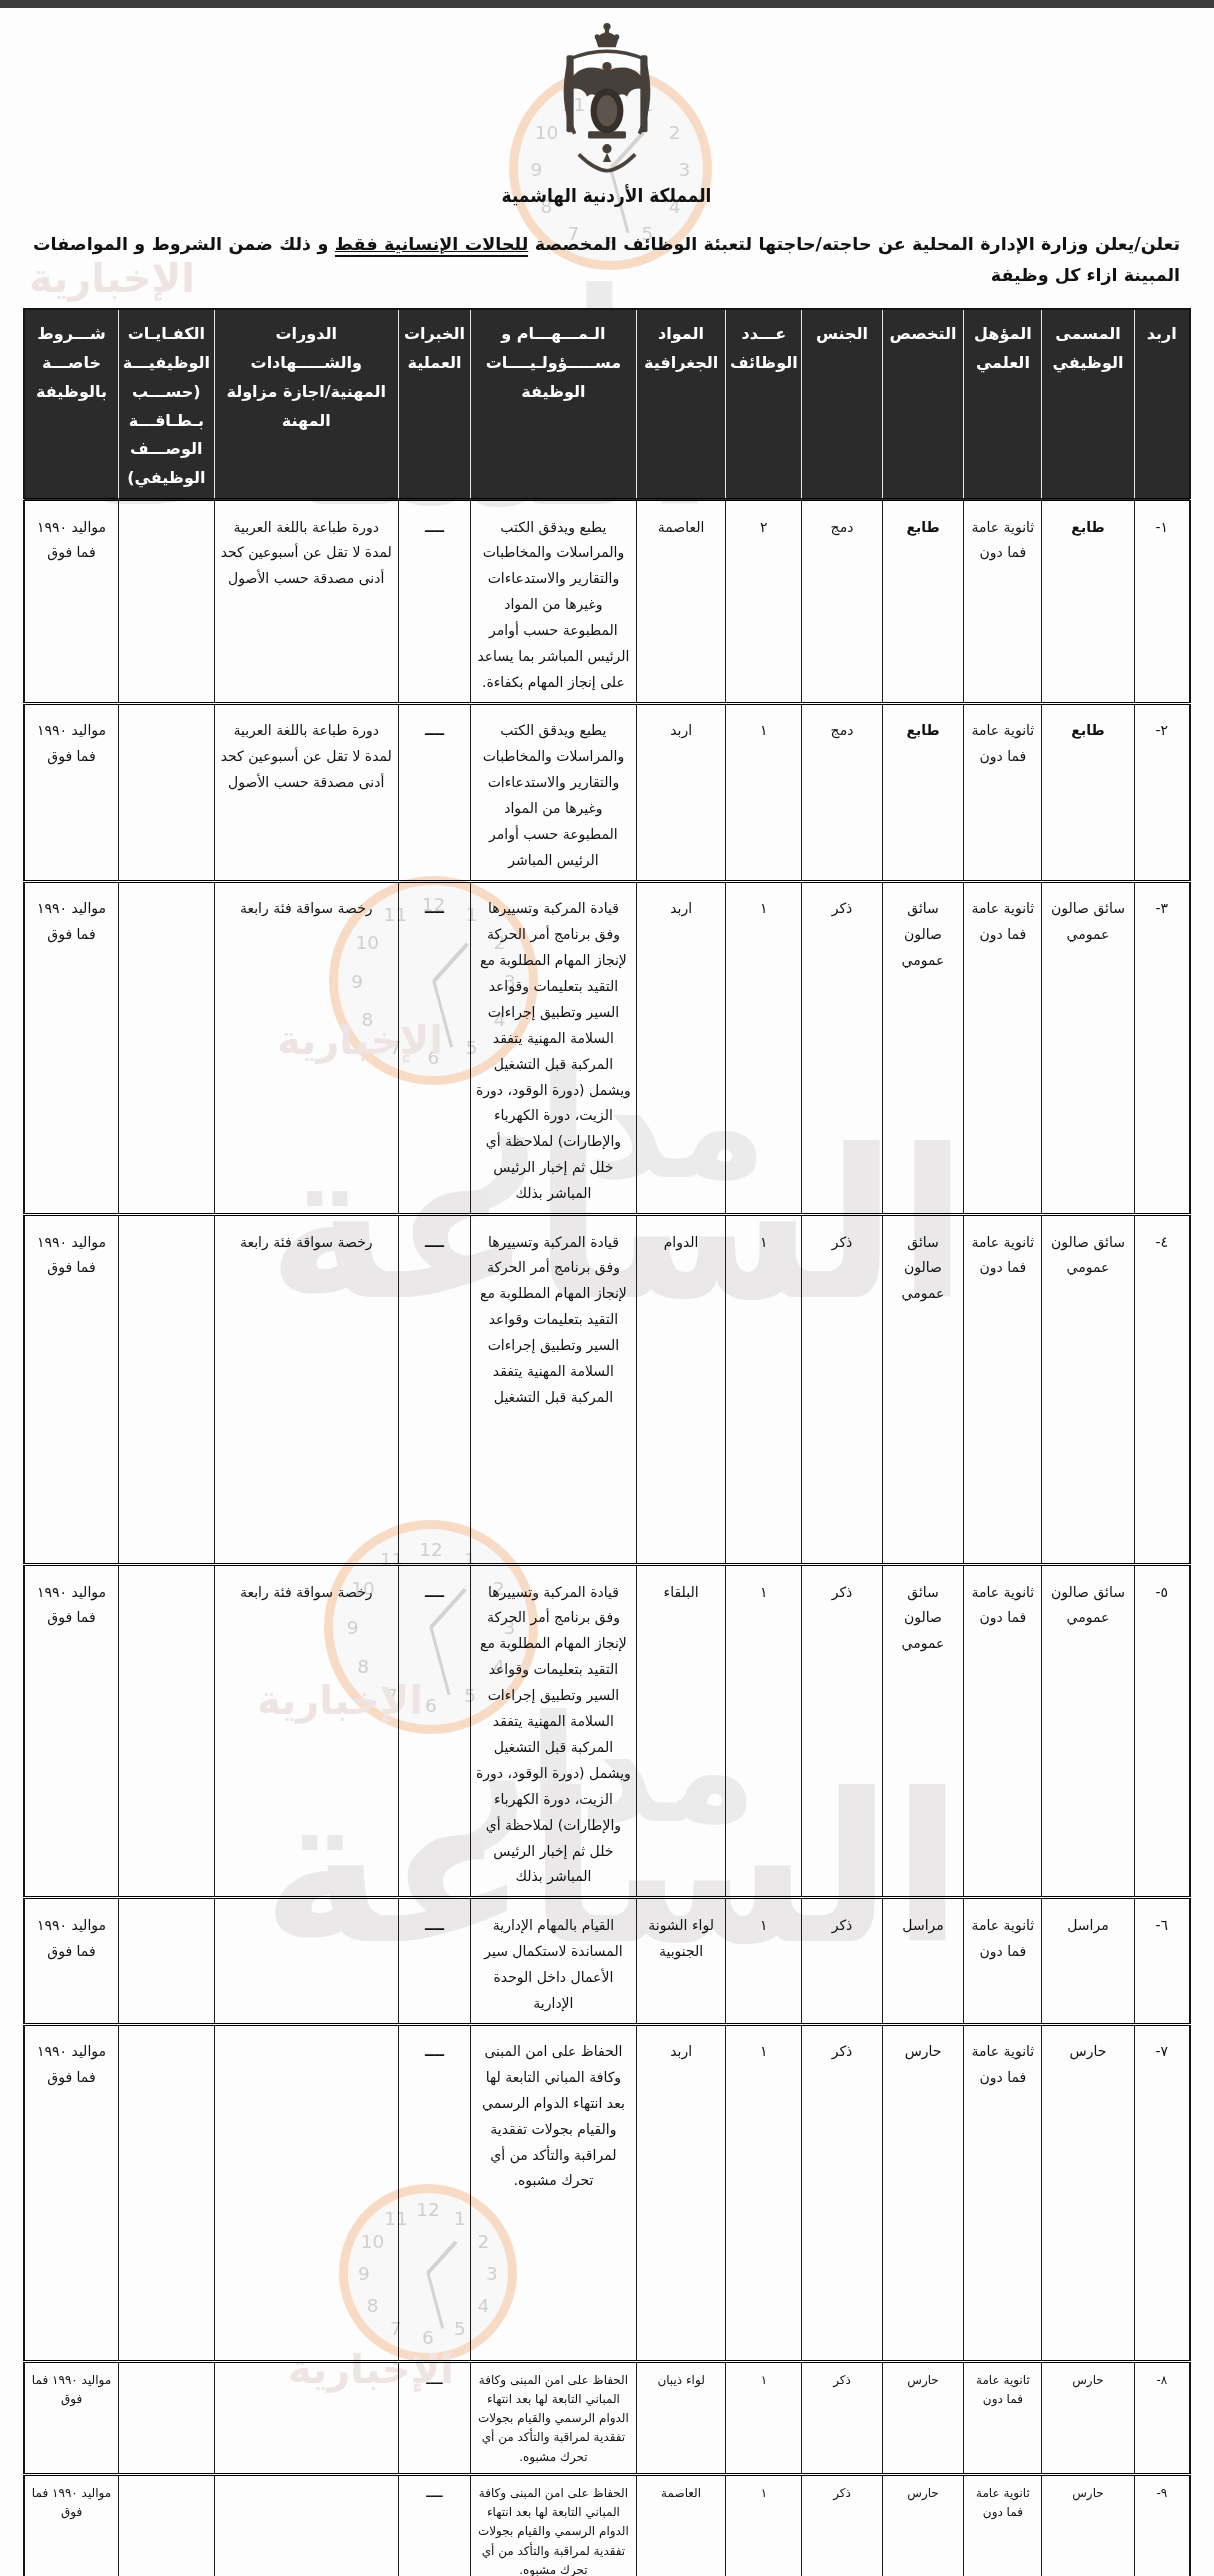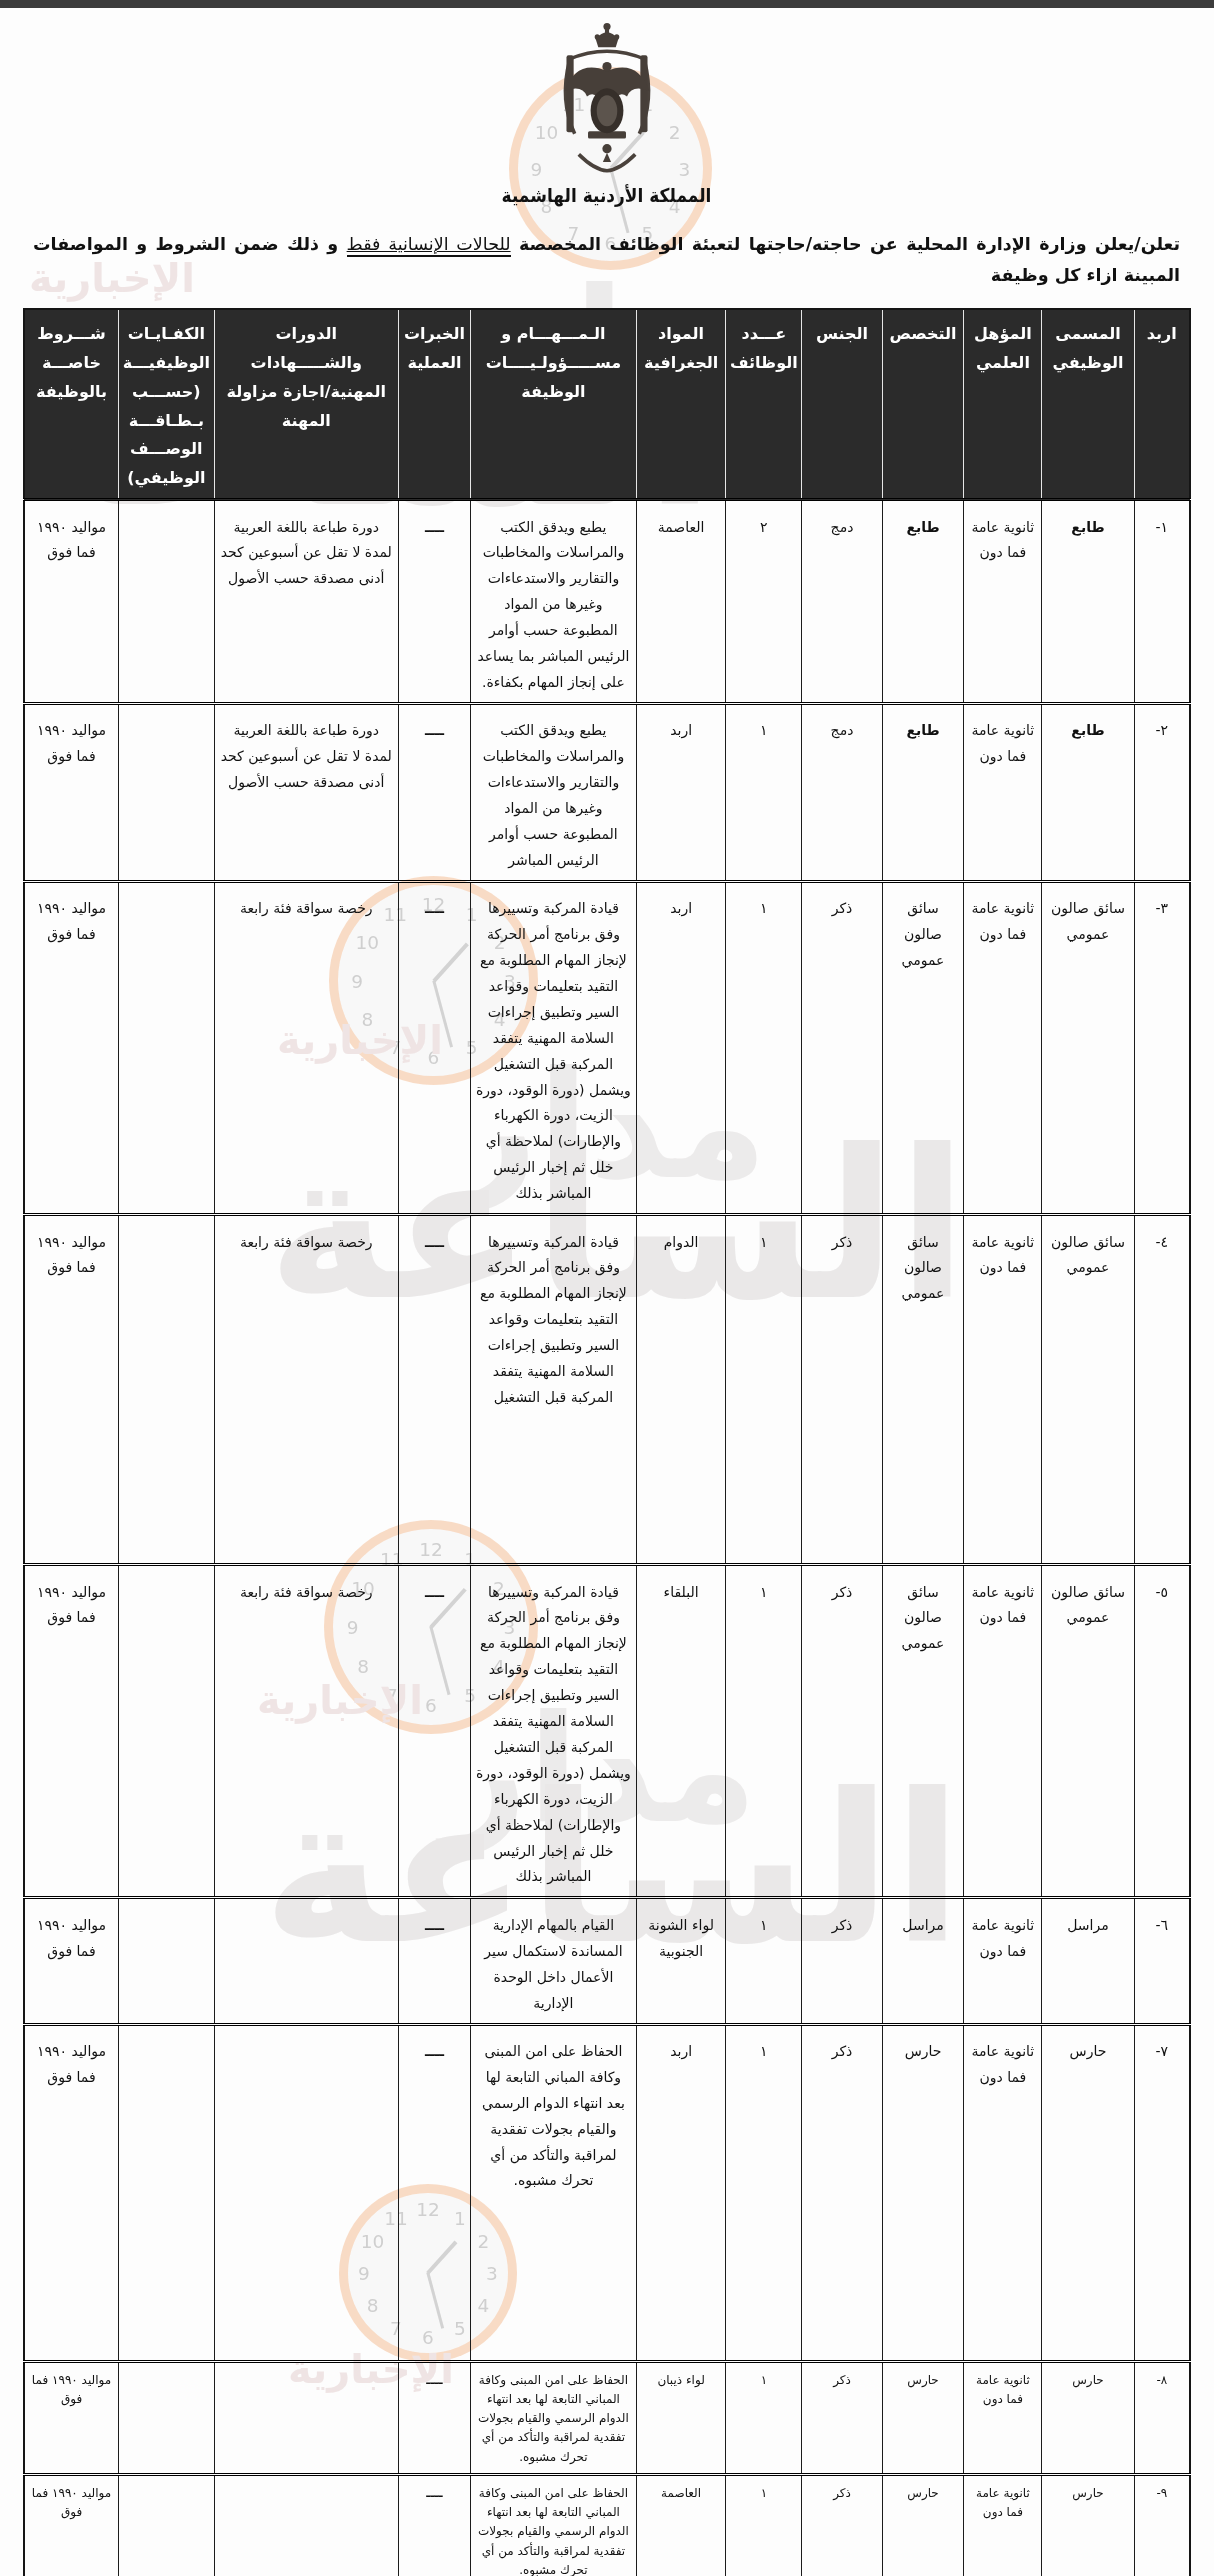--- a/index.html
+++ b/index.html
@@ -20,21 +20,21 @@
   .wm-clock::after{width:2.6px;height:36%;top:14%;transform:translateX(-50%) rotate(165deg);}
   .cnum{position:absolute;transform:translate(-50%,-50%);color:#c4c4c4;font-size:18.5px;font-weight:400;}
 
   
   .content{position:relative;z-index:1;}
   .logo-wrap{text-align:center;padding-top:23px;}
   .kingdom{text-align:center;font-size:17px;font-weight:900;margin-top:5.2px;transform:scaleY(1.12);
            font-family:"DejaVu Serif","DejaVu Sans",serif;}
   .title{text-align:center;font-size:19.6px;font-weight:bold;margin-top:28px;}
   .intro{margin:24px 34px 0 34px;font-size:17.5px;font-weight:bold;line-height:1.75;text-align:justify;}
-  .intro .hl{font-weight:400;text-decoration:underline;border-bottom:2.1px solid #111;padding-bottom:1px;}
+  .intro .hl{font-weight:700;text-decoration:underline;border-bottom:2.1px solid #111;padding-bottom:1px;}
 
   
   table.jobs{width:1168px;margin:17.5px 23px 0 23px;border-collapse:collapse;table-layout:fixed;
              border:2.1px solid #151515;background:transparent;}
   table.jobs col:nth-child(1){width:4.8%}  table.jobs col:nth-child(2){width:7.9%}
   table.jobs col:nth-child(3){width:6.7%}  table.jobs col:nth-child(4){width:7.0%}
   table.jobs col:nth-child(5){width:6.9%}  table.jobs col:nth-child(6){width:6.5%}
   table.jobs col:nth-child(7){width:7.7%}  table.jobs col:nth-child(8){width:14.2%}
   table.jobs col:nth-child(9){width:6.2%}  table.jobs col:nth-child(10){width:15.8%}
   table.jobs col:nth-child(11){width:8.2%} table.jobs col:nth-child(12){width:8.1%}

